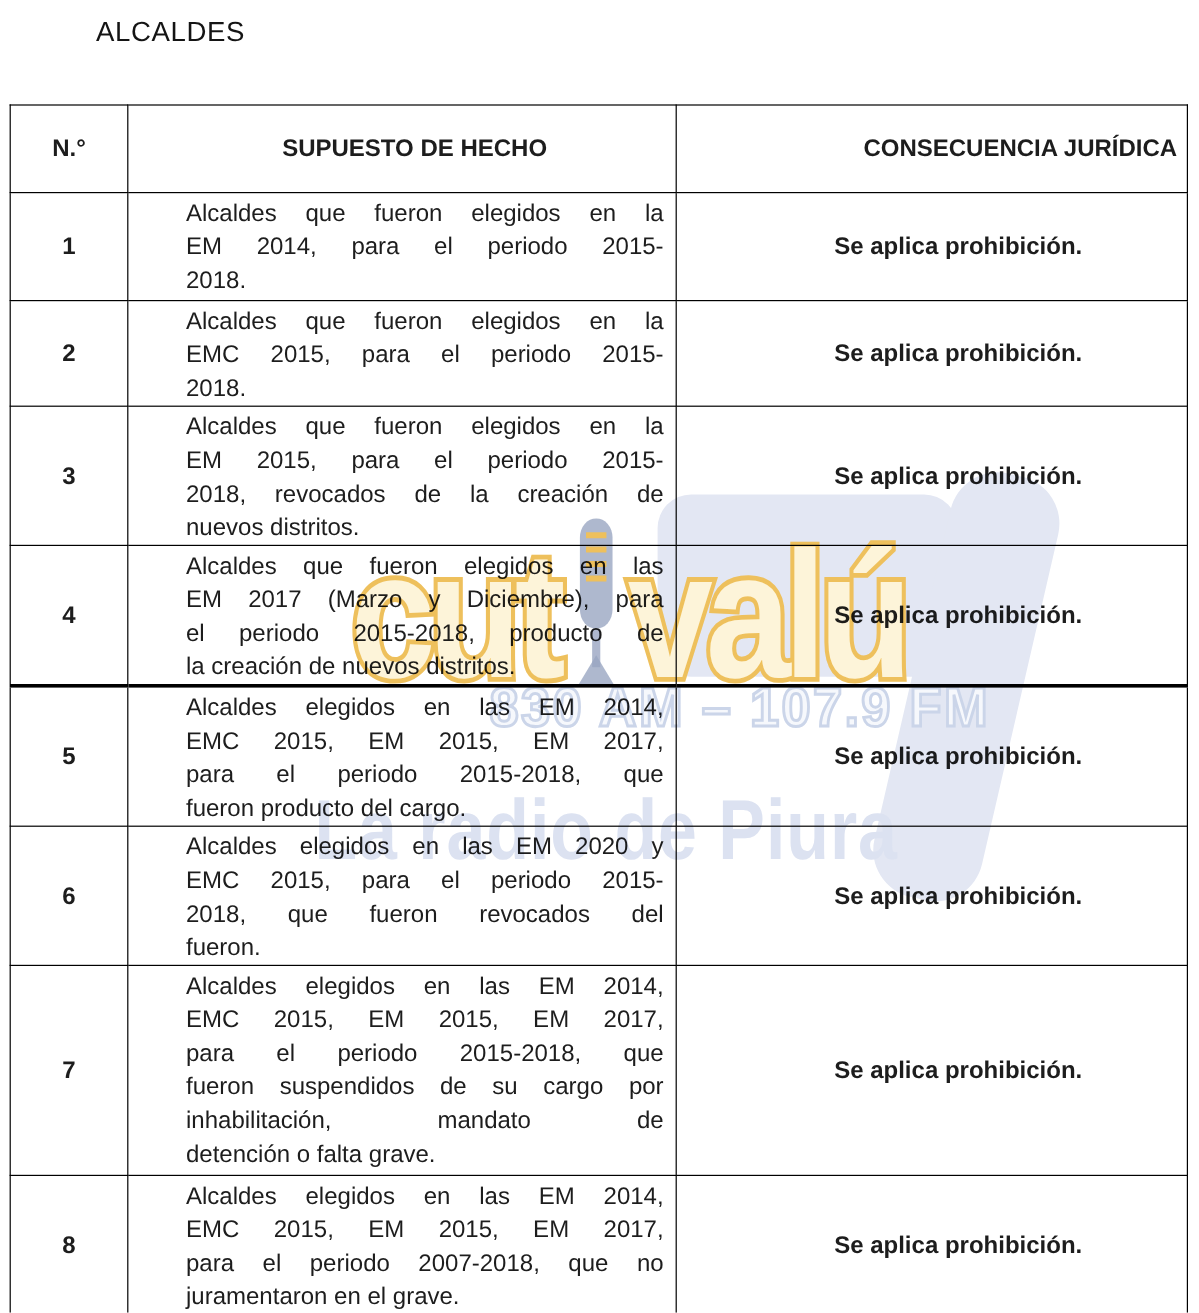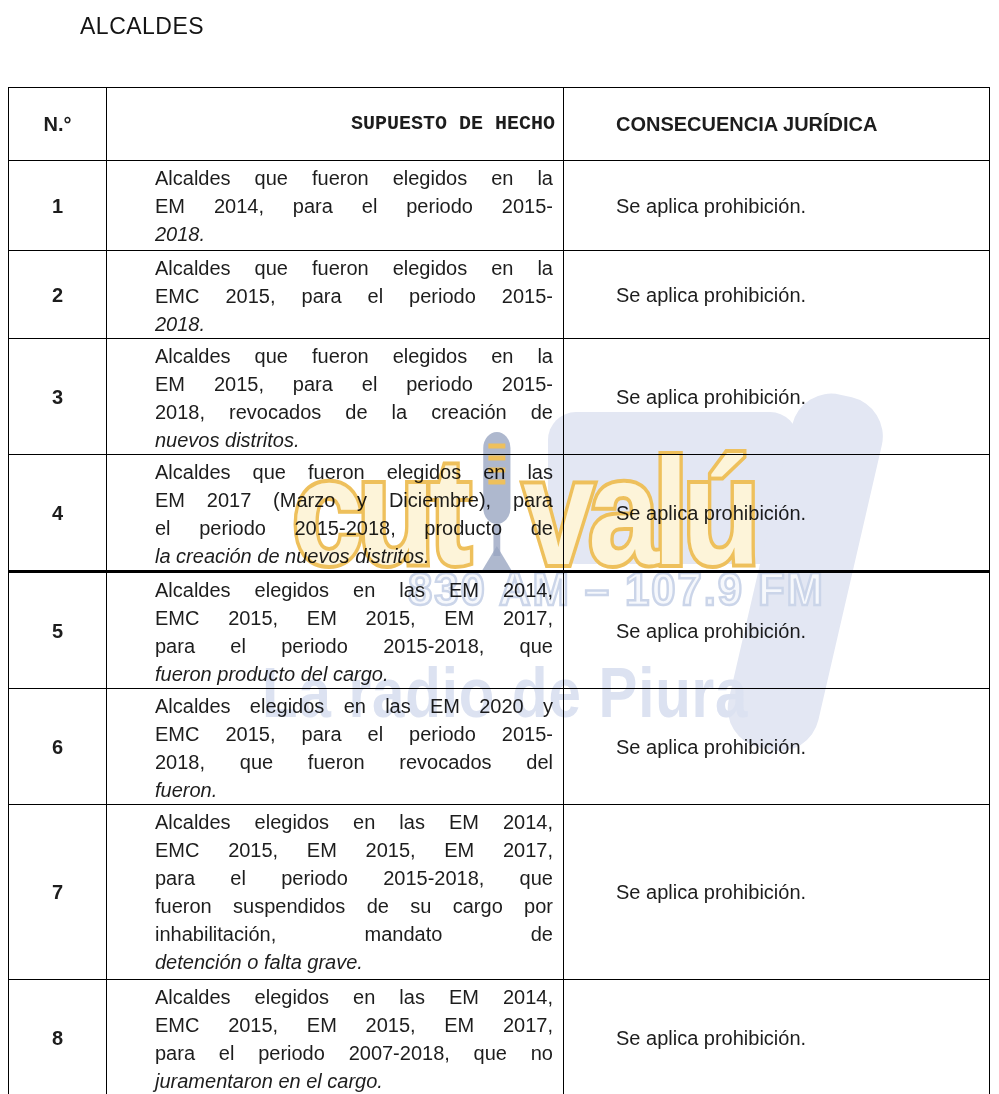--- a/index.html
+++ b/index.html
@@ -22,33 +22,33 @@
   }
   table.rules td, table.rules th{
     border:1px solid #000;
     font-size:20px;line-height:28px;color:#1d1d1d;
     overflow:hidden;
   }
   col.c1{width:98px;} col.c2{width:457px;} col.c3{width:426px;}
   tr.hdr{height:73px;}
   tr.hdr th{font-weight:bold;vertical-align:middle;}
   th.h-num{text-align:center;}
-  th.h-fact{text-align:right;padding:0 8px 0 29px;font-family:Liberation Mono, monospace;}
-  th.h-con{text-align:left;padding:0 8px 0 52px;}
+  th.h-fact{text-align:center;padding:0 8px 0 29px;}
+  th.h-con{text-align:right;padding:0 8px 0 52px;}
   td.c-num{
     text-align:center;vertical-align:middle;font-weight:bold;
   }
   td.c-fact{
     vertical-align:top;padding:3px 10px 0 48px;
   }
   td.c-con{
-    vertical-align:middle;padding:0 8px 0 52px;text-align:left;
+    vertical-align:middle;padding:0 8px 0 52px;text-align:center;font-weight:bold;
   }
   .jline{text-align:justify;text-align-last:justify;}
-  .jline.last{text-align-last:left;font-style:italic;}
+  .jline.last{text-align-last:left;}
   
   tr.thick td{border-top:3px solid #000;}
   
   tr.r0{height:90px;} tr.r1{height:87px;} tr.r2{height:113px;}
   tr.r3{height:113px;} tr.r4{height:114px;} tr.r5{height:115px;}
   tr.r6{height:175px;} tr.r7{height:113px;}
 
   
   .watermark{
     position:absolute;inset:0;pointer-events:none;z-index:3;
@@ -173,21 +173,21 @@
             <div class="jline last">detención o falta grave.</div>
           </td>
           <td class="c-con">Se aplica prohibición.</td>
         </tr>
         <tr class="r7">
           <td class="c-num">8</td>
           <td class="c-fact">
             <div class="jline">Alcaldes elegidos en las EM 2014,</div>
             <div class="jline">EMC 2015, EM 2015, EM 2017,</div>
             <div class="jline">para el periodo 2007-2018, que no</div>
-            <div class="jline last">juramentaron en el cargo.</div>
+            <div class="jline last">juramentaron en el grave.</div>
           </td>
           <td class="c-con">Se aplica prohibición.</td>
         </tr>
       </tbody>
   </table>
 
   <div class="watermark">
     <div class="wm-rect" style="background: rgb(227, 231, 243);"></div>
     <div class="wm-band" style="background: rgb(227, 231, 243);"></div>
     <div class="wm-brand">

